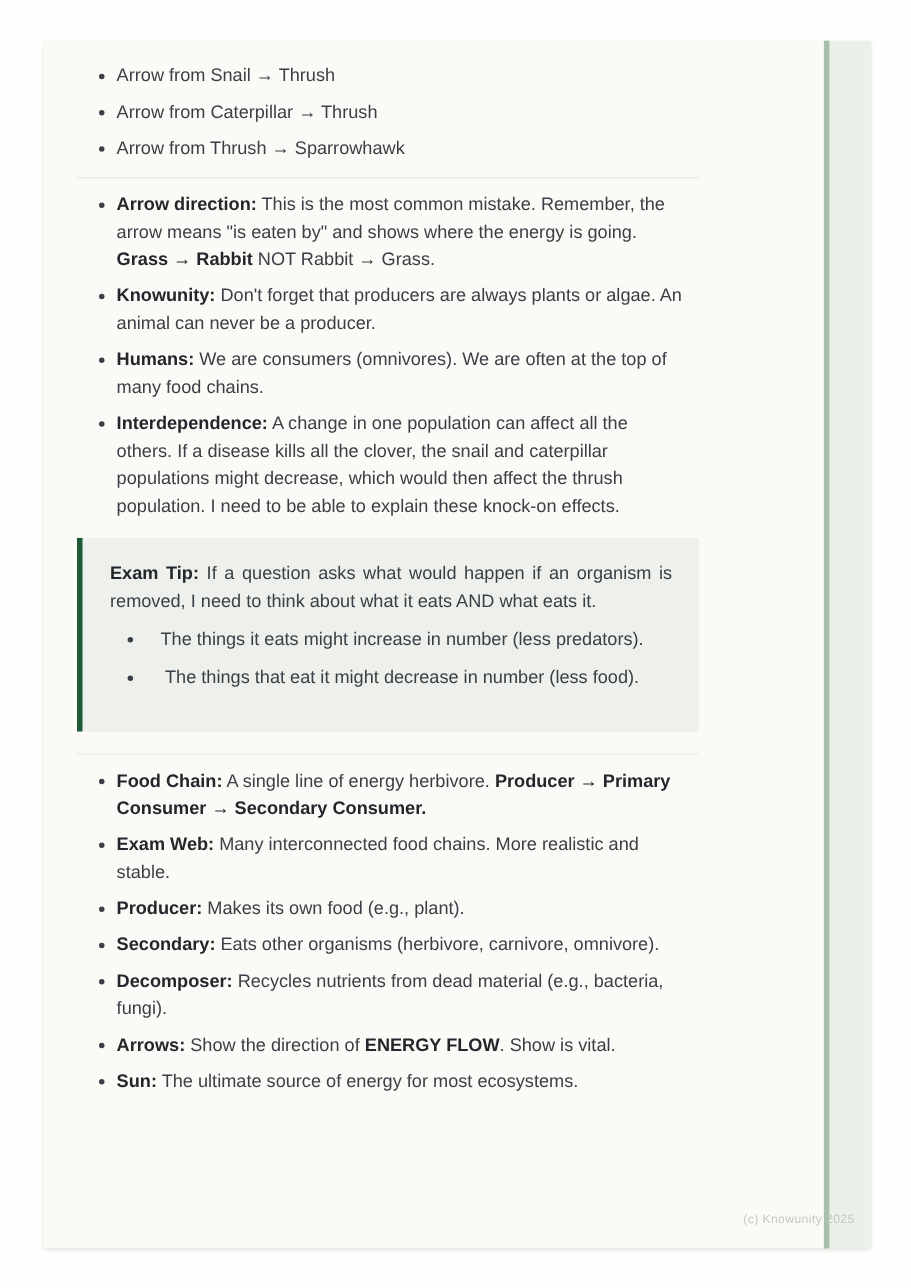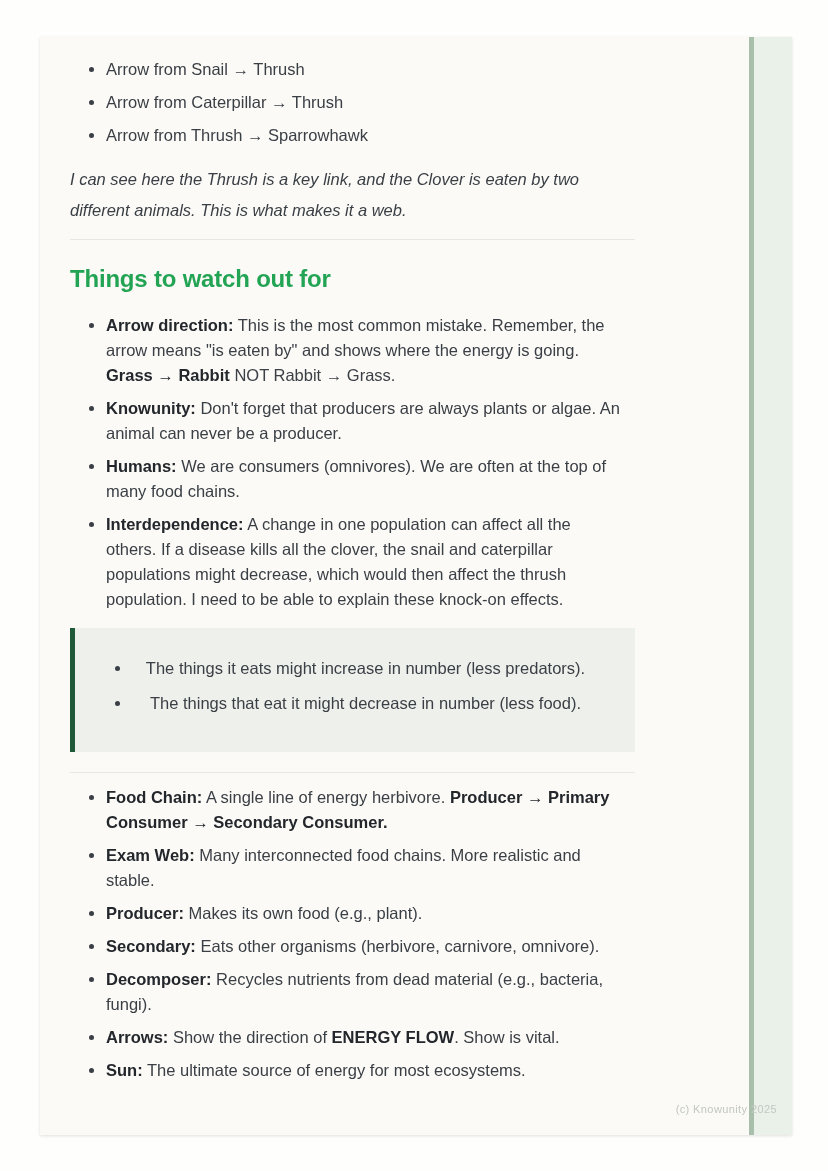--- a/index.html
+++ b/index.html
@@ -74,34 +74,33 @@
   <div class="strip"></div>
 
   <div class="content">
 
     <ul class="doc-list">
       <li>Arrow from Snail → Thrush</li>
       <li>Arrow from Caterpillar → Thrush</li>
       <li>Arrow from Thrush → Sparrowhawk</li>
     </ul>
 
-    <p class="note">I can see here the Thrush is a key link, and the Clover is eaten by two different animals. This is what makes it a web.</p>
 
     <hr class="rule">
 
-    <h2 class="section-heading">Things to watch out for</h2>
 
     <ul class="doc-list">
       <li><span class="b">Arrow direction:</span><span> This is the most common mistake. Remember, the arrow means "is eaten by" and shows where the energy is going. </span><span class="b">Grass → Rabbit</span><span> NOT Rabbit → Grass.</span></li>
       <li><span class="b">Knowunity:</span><span> Don't forget that producers are always plants or algae. An animal can never be a producer.</span></li>
       <li><span class="b">Humans:</span><span> We are consumers (omnivores). We are often at the top of many food chains.</span></li>
       <li><span class="b">Interdependence:</span><span> A change in one population can affect all the others. If a disease kills all the clover, the snail and caterpillar populations might decrease, which would then affect the thrush population. I need to be able to explain these knock-on effects.</span></li>
     </ul>
 
     <div class="tipbox">
+      <p><span class="b">Exam Tip:</span><span> If a question asks what would happen if an organism is removed, I need to think about what it eats AND what eats it.</span></p>
       <ul class="doc-list">
         <li>The things it eats might increase in number (less predators).</li>
         <li>The things that eat it might decrease in number (less food).</li>
       </ul>
     </div>
 
     <hr class="rule rule-2">
 
 
     <ul class="doc-list">

